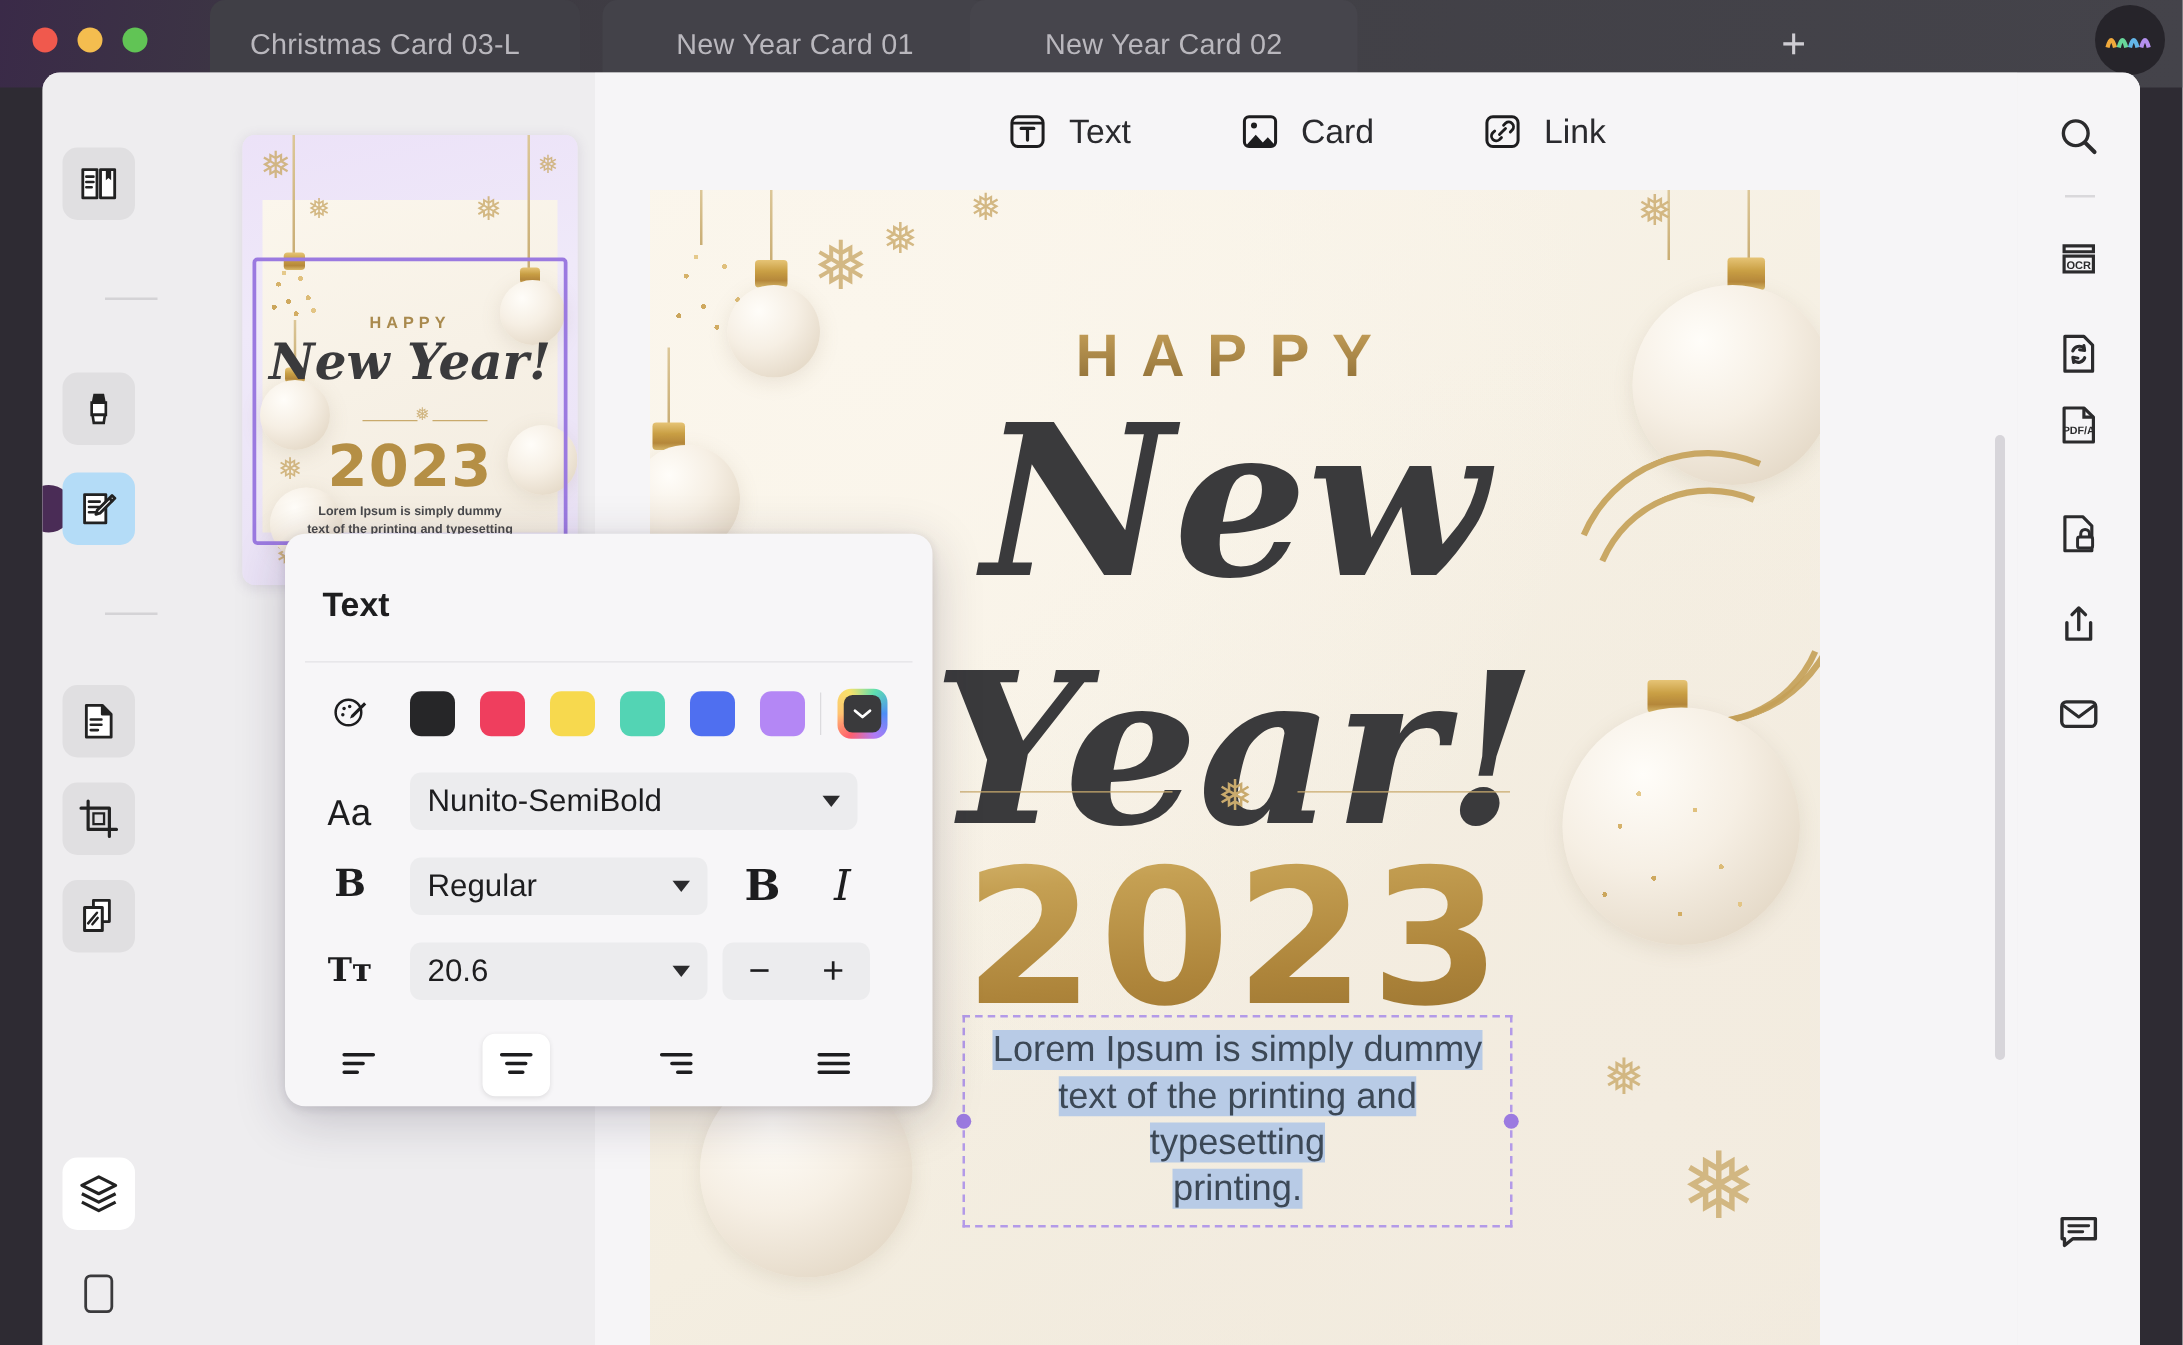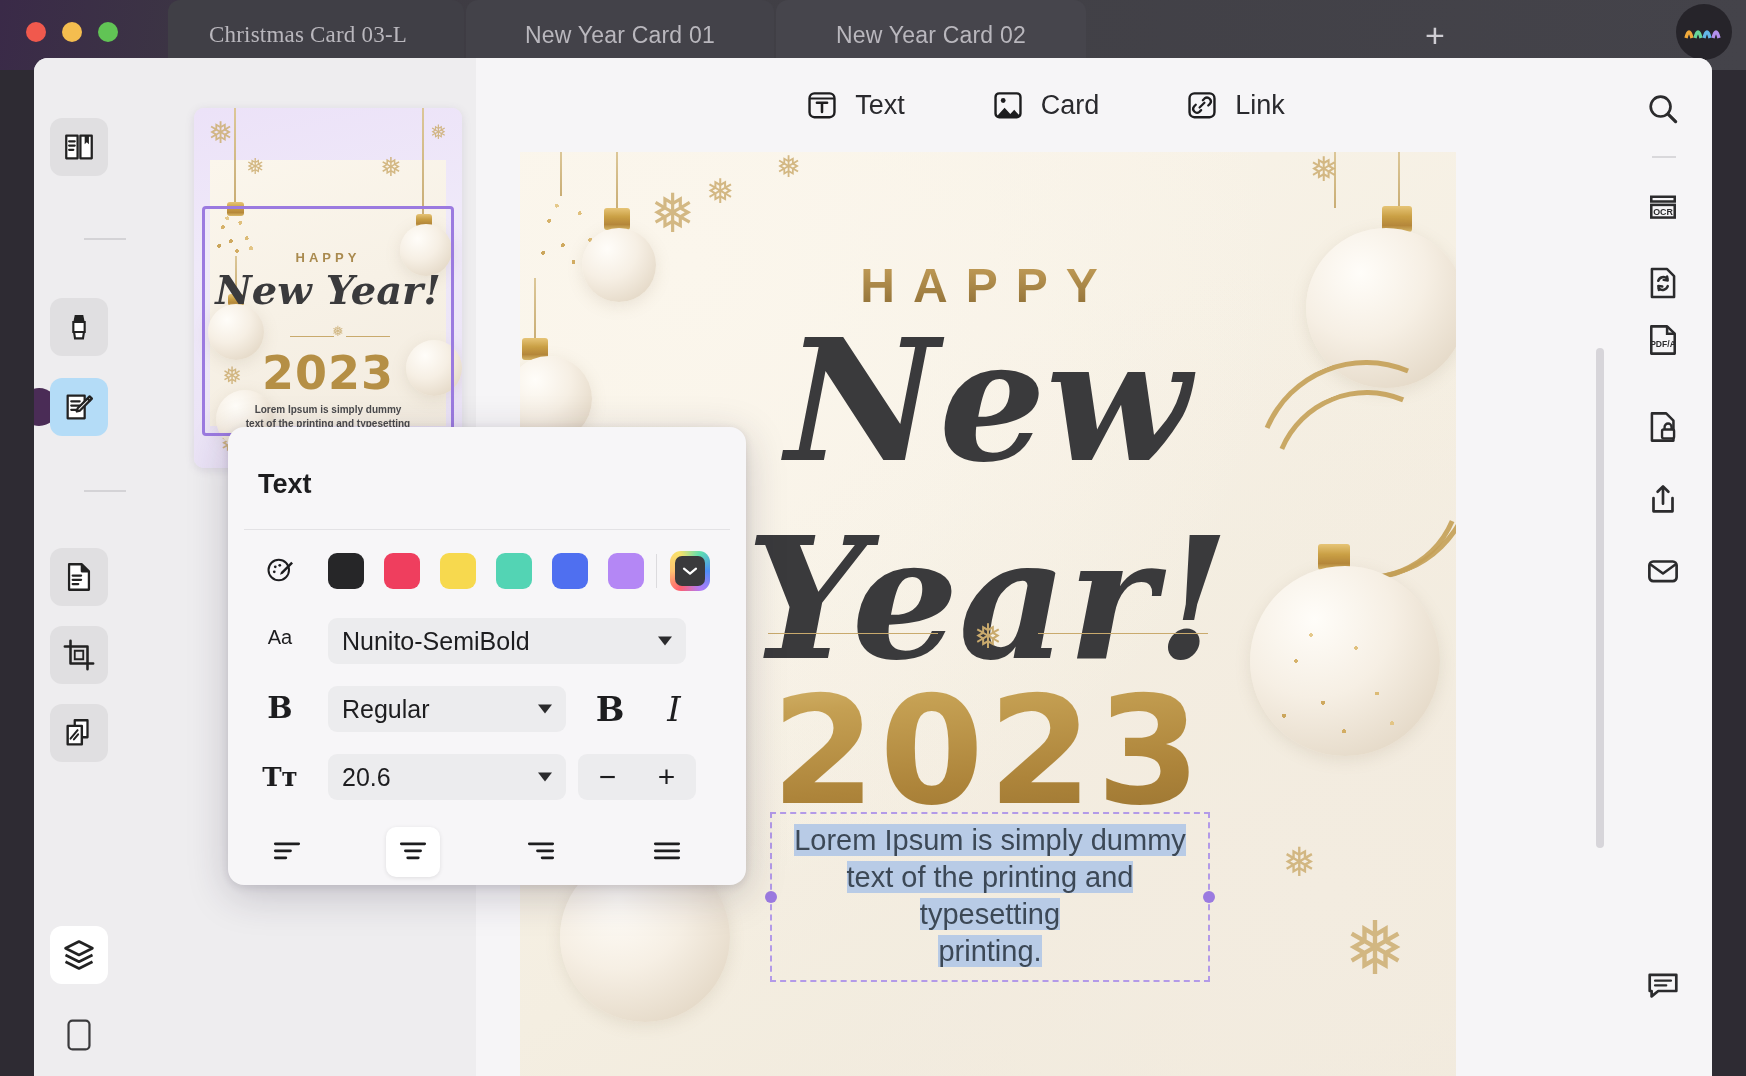--- a/index.html
+++ b/index.html
@@ -23,27 +23,27 @@
   .tl.green { background: #61c455; }
 
   .tab {
     position: absolute; top: 0; height: 70px;
     display: flex; align-items: center; justify-content: center;
     color: #b9b7bd; font-size: 23px; letter-spacing: .2px;
     border-top-left-radius: 12px; border-top-right-radius: 12px;
     overflow: hidden; white-space: nowrap;
   }
   .tab.t1 { left: 168px; width: 296px; background: #403f46; }
-  .tab.t2 { left: 466px; width: 308px; background: #434249; }
+  .tab.t2 { left: 482px; width: 308px; background: #434249; }
   .tab.t3 { left: 776px; width: 310px; background: #46454c; }
   .tab.t4 {
     left: 1088px; width: 310px; background: #6d6b73;
     color: #ffffff; font-weight: 600;
   }
-  .tab.t1 .lbl { margin-right: 16px; font-family: Liberation Serif, serif; }
+  .tab.t1 .lbl { margin-right: 16px; }
   .tab .lbl { overflow: hidden; text-overflow: clip; }
   .tab-close {
     position: absolute; right: 24px; top: 50%; transform: translateY(-50%);
     width: 26px; height: 26px; color: #efeff1;
     display: flex; align-items: center; justify-content: center;
     font-size: 24px; font-weight: 300; line-height: 1;
   }
   #newtab {
     position: absolute; left: 1412px; top: 18px; width: 46px; height: 36px;
     color: #cfcdd3; font-size: 34px; font-weight: 200; line-height: 34px;
@@ -595,21 +595,21 @@
       <span id="swatch-custom" style="left:442px;top:9px">
         <span class="inner">
           <svg width="18" height="12" viewBox="0 0 18 12">
             <path d="M3 3.6l6 5 6-5" fill="none" stroke="#fff" stroke-width="2.2" stroke-linecap="round" stroke-linejoin="round"></path>
           </svg>
         </span>
       </span>
     </div>
 
     <div class="pop-row" style="top:188px">
-      <div class="pop-icon" style="top:0;font-size:20px;font-family:Liberation Sans, sans-serif;">Aa</div>
+      <div class="pop-icon" style="top:16px;font-size:30px;font-family:Liberation Mono, monospace;">Aa</div>
       <div class="field" style="left:100px;top:3px;width:358px">
         <span>Nunito-SemiBold</span>
         <span class="caret"></span>
       </div>
     </div>
 
     <div class="pop-row" style="top:256px">
       <div class="pop-icon" style="top:2px;font-size:30px;font-family:'DejaVu Serif',serif;font-weight:700">B</div>
       <div class="field" style="left:100px;top:3px;width:238px">
         <span>Regular</span>

